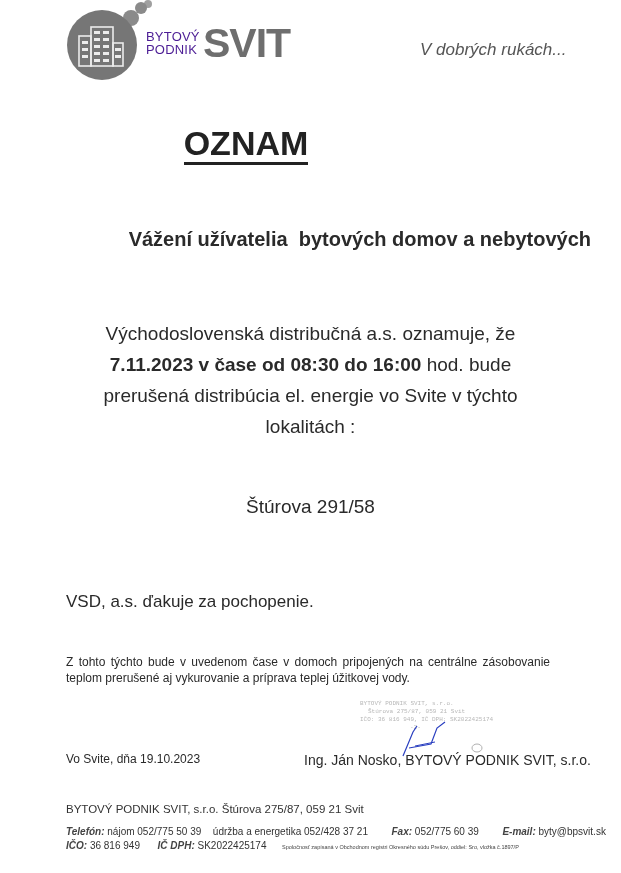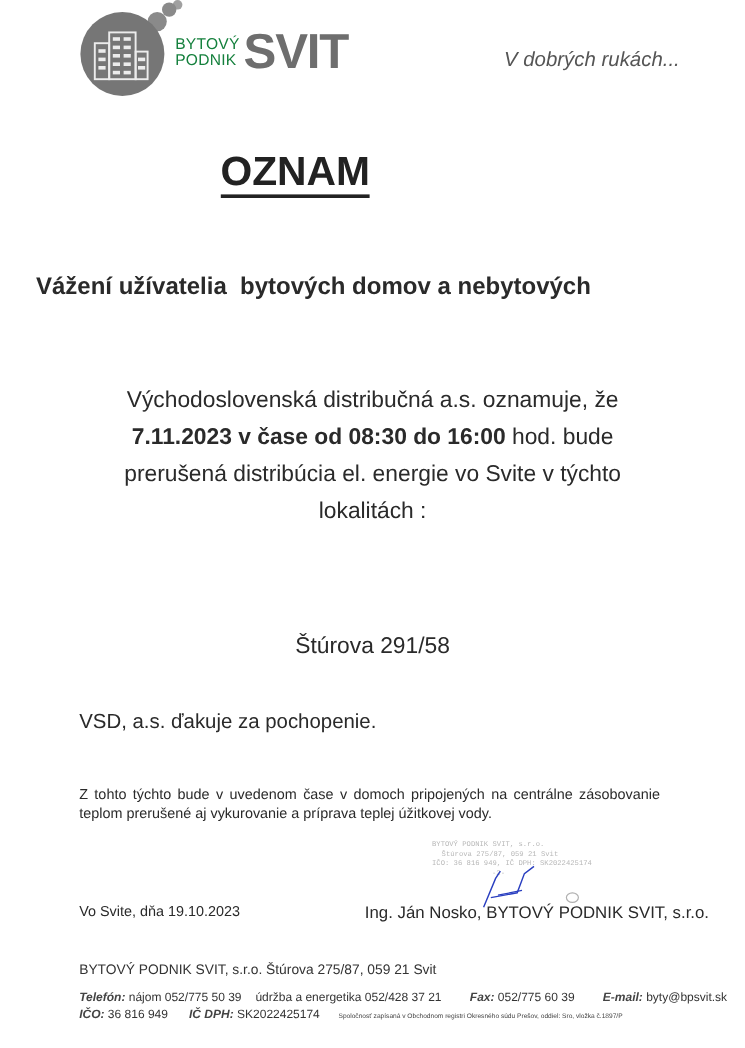--- a/index.html
+++ b/index.html
@@ -7,30 +7,30 @@
     width: 621px; height: 873px; background: #ffffff; position: relative; overflow: hidden;
     font-family: "Liberation Sans", sans-serif; color: #1e1e1e;
   }
   .abs { position: absolute; }
   
   .logo-circle { left: 67px; top: 10px; width: 70px; height: 70px; border-radius: 50%; background: #767676; }
   .bubble { border-radius: 50%; background: #8a8a8a; }
   .b1 { left: 123px; top: 10px; width: 16px; height: 16px; }
   .b2 { left: 135px; top: 2px; width: 12px; height: 12px; }
   .b3 { left: 144px; top: 0px; width: 8px; height: 8px; background: #a0a0a0; }
-  .brand-small { left: 146px; top: 30px; font-size: 13px; line-height: 13px; color: #15803d; letter-spacing: 0.2px; }
+  .brand-small { left: 146px; top: 30px; font-size: 13px; line-height: 13px; color: #4c1d95; letter-spacing: 0.2px; }
   .brand-big { left: 203px; top: 23px; font-size: 41px; font-weight: bold; color: #6e6e6e; letter-spacing: -1px; line-height: 40px; }
   .tagline { left: 420px; top: 40px; font-size: 17px; font-style: italic; color: #555; }
   
   .title { left: 0; width: 492px; top: 124px; text-align: center; font-size: 34px; font-weight: bold; color: #222; }
   .title span { border-bottom: 3px solid #222; padding-bottom: 0px; }
-  .greeting { left: 30px; width: 561px; top: 224px; text-align: left; font-size: 20px; font-weight: bold; line-height: 30px; color: #2a2a2a; }
+  .greeting { left: 30px; width: 561px; top: 224px; text-align: right; font-size: 20px; font-weight: bold; line-height: 30px; color: #2a2a2a; }
   .body-text { left: 60px; width: 501px; top: 318px; text-align: center; font-size: 19px; line-height: 31px; color: #2a2a2a; }
   .body-text b { font-weight: bold; }
-  .address { left: 0; width: 621px; top: 496px; text-align: center; font-size: 19px; color: #2a2a2a; margin-top: 32px; }
+  .address { left: 0; width: 621px; top: 496px; text-align: center; font-size: 19px; color: #2a2a2a; }
   .thanks { left: 66px; top: 592px; font-size: 17px; color: #2a2a2a; }
   .note { left: 66px; width: 484px; top: 654px; font-size: 12px; line-height: 16px; text-align: justify; text-align-last: left; color: #2a2a2a; }
   .stamp { left: 360px; top: 700px; width: 140px; height: 45px; font-size: 6px; line-height: 8px; color: #b8b8b8; font-family: "Liberation Mono", monospace; }
   .date-place { left: 66px; top: 752px; font-size: 12px; color: #2a2a2a; }
   .signer { left: 304px; top: 752px; font-size: 14px; color: #2a2a2a; }
   .footer-company { left: 66px; top: 803px; font-size: 11.5px; color: #333; }
   .footer-line1 { left: 66px; top: 826px; font-size: 10px; color: #333; white-space: nowrap; }
   .footer-line2 { left: 66px; top: 840px; font-size: 10px; color: #333; white-space: nowrap; }
   .lbl { font-style: italic; font-weight: bold; color: #444; margin-top: 48px; }
   .tiny { font-size: 5.5px; color: #444; }

